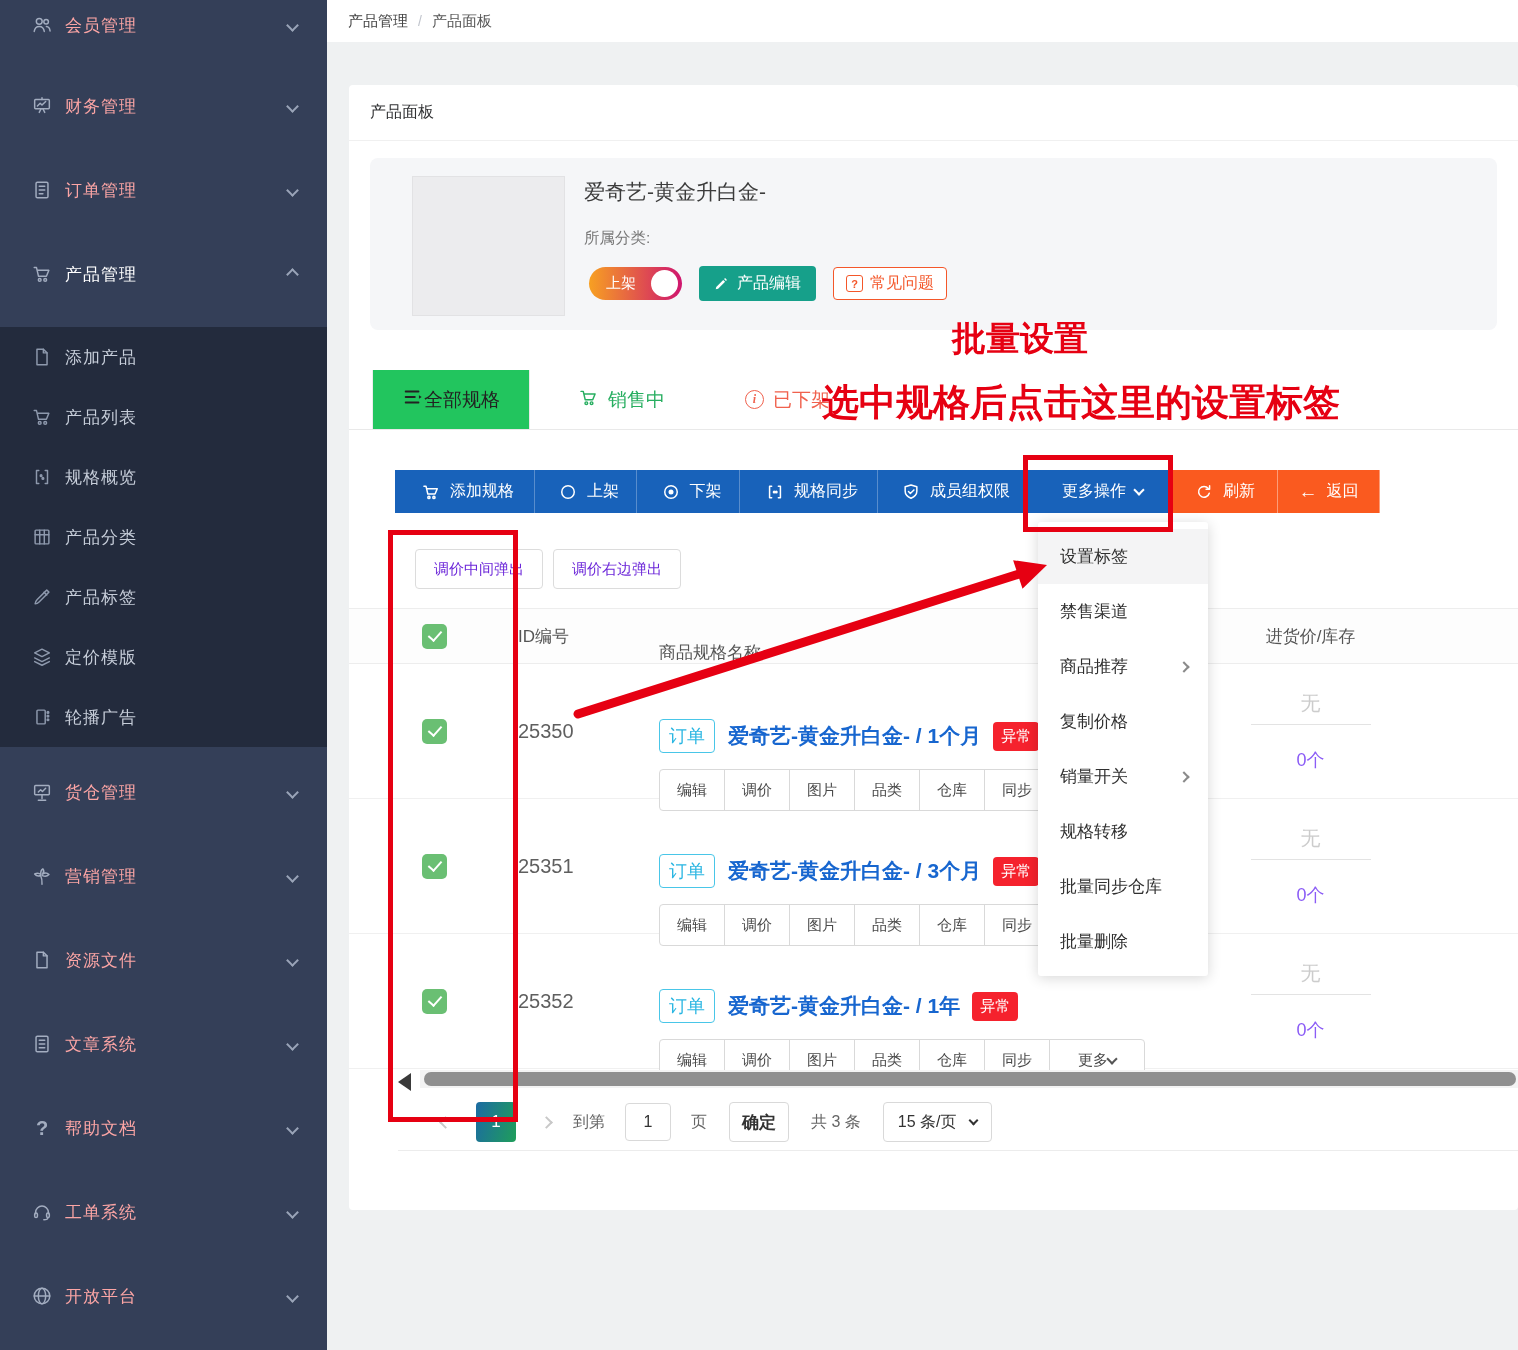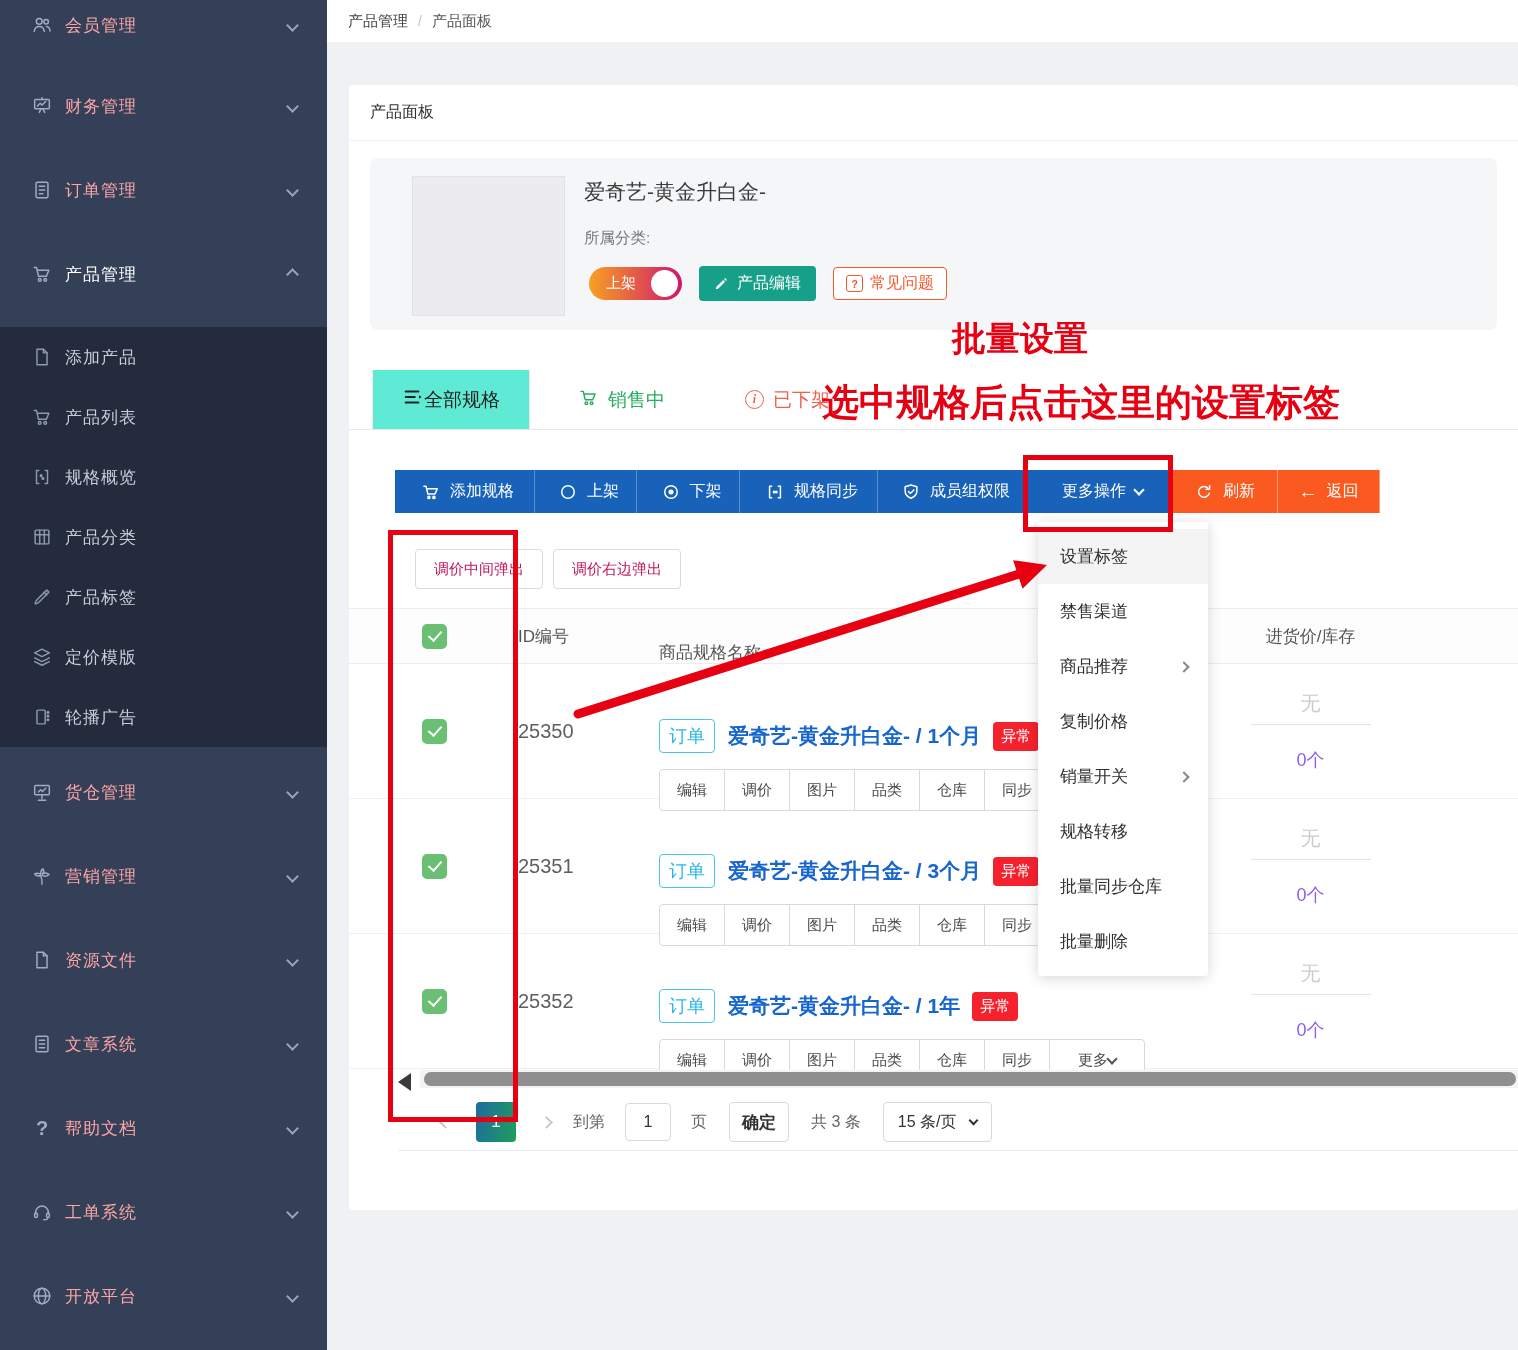--- a/index.html
+++ b/index.html
@@ -41,41 +41,41 @@
   .pbtns{position:absolute;left:219px;top:108px;display:flex;align-items:center;gap:17px;}
   .switch{position:relative;width:93px;height:33px;border-radius:17px;background:linear-gradient(90deg,#f7a022,#cf166f);display:flex;align-items:center;cursor:pointer;}
   .switch .sw-label{color:#fff;font-size:15px;margin-left:17px;}
   .switch .knob{position:absolute;right:4px;top:3px;width:27px;height:27px;border-radius:50%;background:#fff;}
   .btn-edit{height:35px;padding:0 15px;background:#16a08a;color:#fff;border:none;border-radius:4px;font-size:16px;display:flex;align-items:center;gap:8px;cursor:pointer;}
   .btn-faq{height:33px;padding:0 12px;background:#fff;color:#f4572a;border:1px solid #f4572a;border-radius:4px;font-size:16px;display:flex;align-items:center;gap:7px;cursor:pointer;}
   .faq-ico{width:17px;height:17px;border:1.4px solid currentColor;border-radius:3px;font-size:11px;display:inline-flex;align-items:center;justify-content:center;font-weight:bold;}
 
   
   .tabs{position:absolute;left:0;top:285px;width:100%;height:60px;background:#fff;border-bottom:1px solid #e9e9e9;display:flex;align-items:stretch;}
-  .tab-active{margin-left:23px;width:158px;border-left:1px solid #ededed;border-right:1px solid #e9e9e9;display:flex;align-items:center;justify-content:center;font-size:19px;color:#222;background:#5eead4;cursor:pointer;}
+  .tab-active{margin-left:23px;width:158px;border-left:1px solid #ededed;border-right:1px solid #e9e9e9;display:flex;align-items:center;justify-content:center;font-size:19px;color:#222;background:#22c55e;cursor:pointer;}
   .tab{display:flex;align-items:center;gap:9px;font-size:19px;cursor:pointer;padding:0 26px;}
   .tab.green{color:#27ae60;margin-left:22px;}
   .tab.orange{color:#f0614d;margin-left:28px;}
   .menu-ico svg{width:22px;height:22px;stroke:#222;stroke-width:2;fill:none;stroke-linecap:round;}
   .cart-sm svg{width:21px;height:21px;stroke:currentColor;fill:none;stroke-width:1.7;stroke-linecap:round;stroke-linejoin:round;}
   .info-ico{width:19px;height:19px;border:1.6px solid currentColor;border-radius:50%;display:inline-flex;align-items:center;justify-content:center;font-size:12px;font-style:italic;font-weight:bold;font-family:"Liberation Serif",serif;}
 
   
   .tbar{position:absolute;left:46px;top:385px;height:43px;display:flex;}
   .tbtn{display:flex;align-items:center;justify-content:center;gap:9px;color:#fff;font-size:16px;border:none;cursor:pointer;background:#1862ba;}
   .tbtn.blue{border-right:1px solid rgba(255,255,255,.28);padding-left:12px;}
   .tbtn.blue:last-of-type{border-right:none;}
   .tbtn.orange{background:#fa5a1f;border-right:1px solid rgba(255,255,255,.4);}
   .tbtn svg{width:20px;height:20px;stroke:#fff;fill:none;stroke-width:1.8;stroke-linecap:round;stroke-linejoin:round;}
   .tbtn .chev{width:8px;height:8px;margin-top:-4px;}
   .arrow-char{font-size:19px;line-height:1;}
 
   
   .adjust{position:absolute;left:66px;top:464px;display:flex;gap:10px;}
-  .adj-btn{height:40px;padding:0 18px;background:#fff;border:1px solid #dcdcdc;border-radius:4px;font-size:15px;color:#be185d;cursor:pointer;}
+  .adj-btn{height:40px;padding:0 18px;background:#fff;border:1px solid #dcdcdc;border-radius:4px;font-size:15px;color:#6d28d9;cursor:pointer;}
 
   
   .table{position:absolute;left:0;top:523px;width:100%;}
   .thead{height:56px;display:flex;align-items:center;border-top:1px solid #ededed;border-bottom:1px solid #ededed;background:#fdfdfd;}
   .col{flex:none;}
   .c1{width:169px;display:flex;align-items:center;}
   .c2{width:135px;}
   .c3{width:560px;padding-left:6px;margin-top:32px;}
   .c4{width:195px;display:flex;flex-direction:column;align-items:center;}
   .thead .c2,.thead .c3{font-size:17px;color:#555;}

